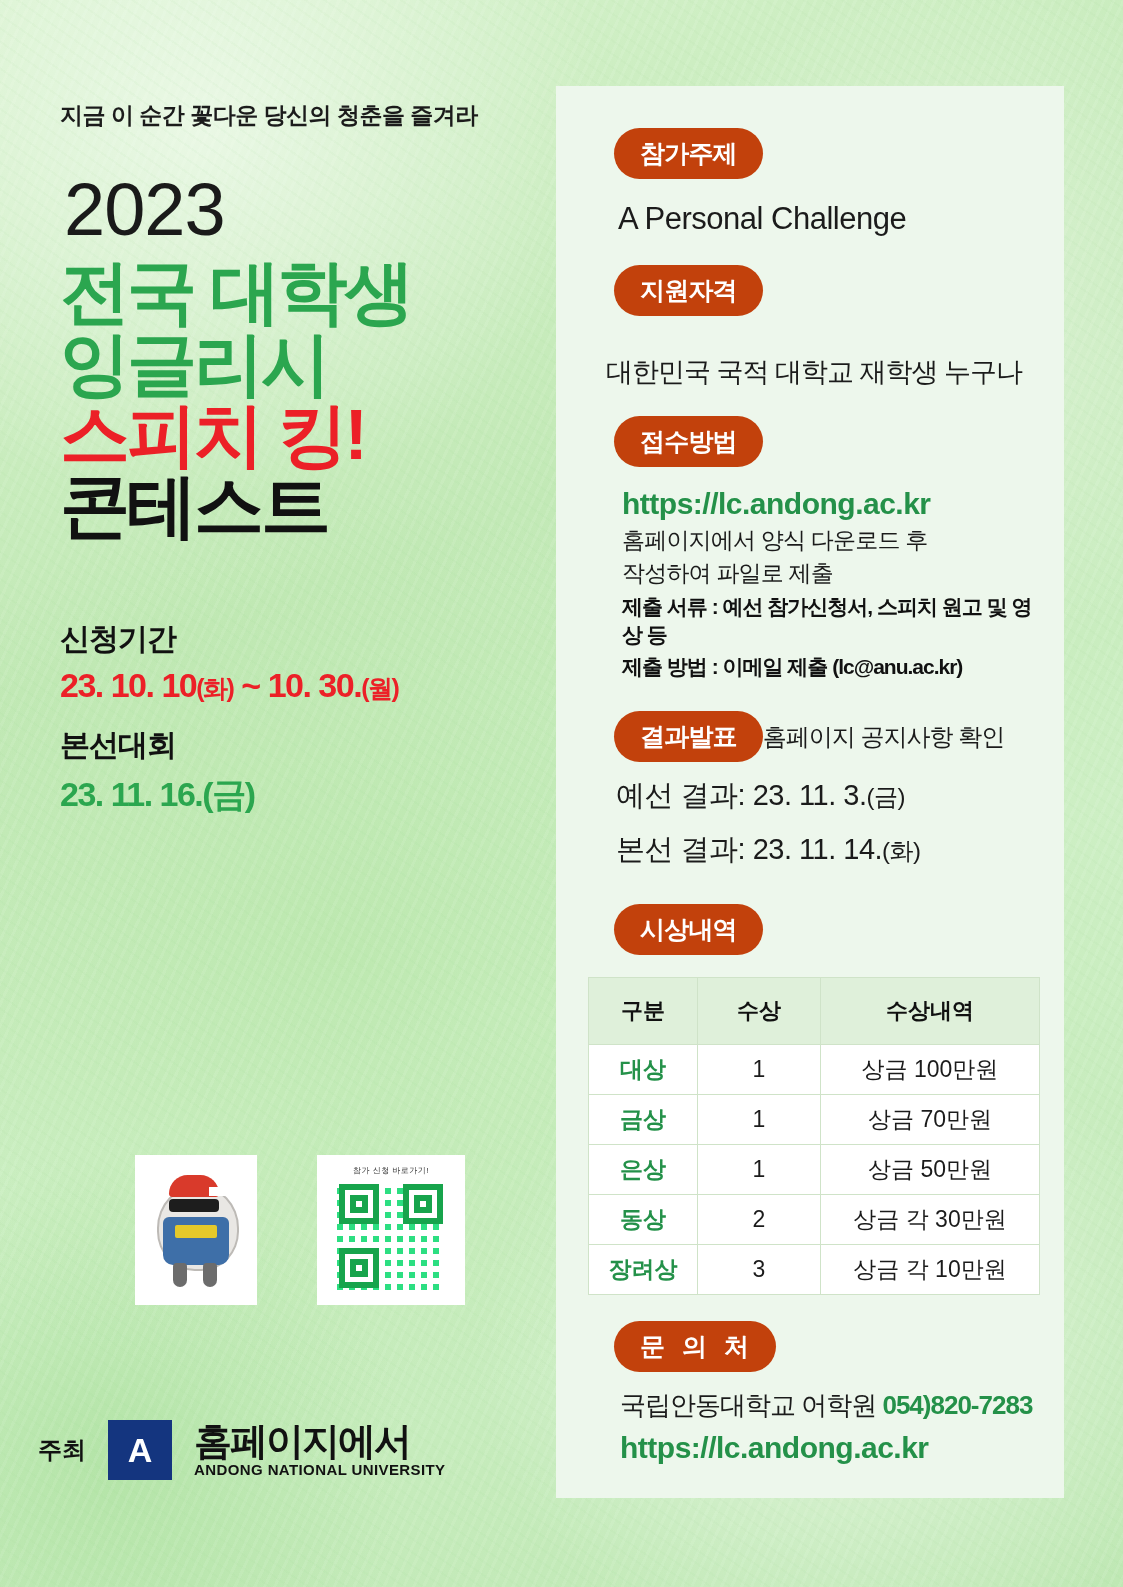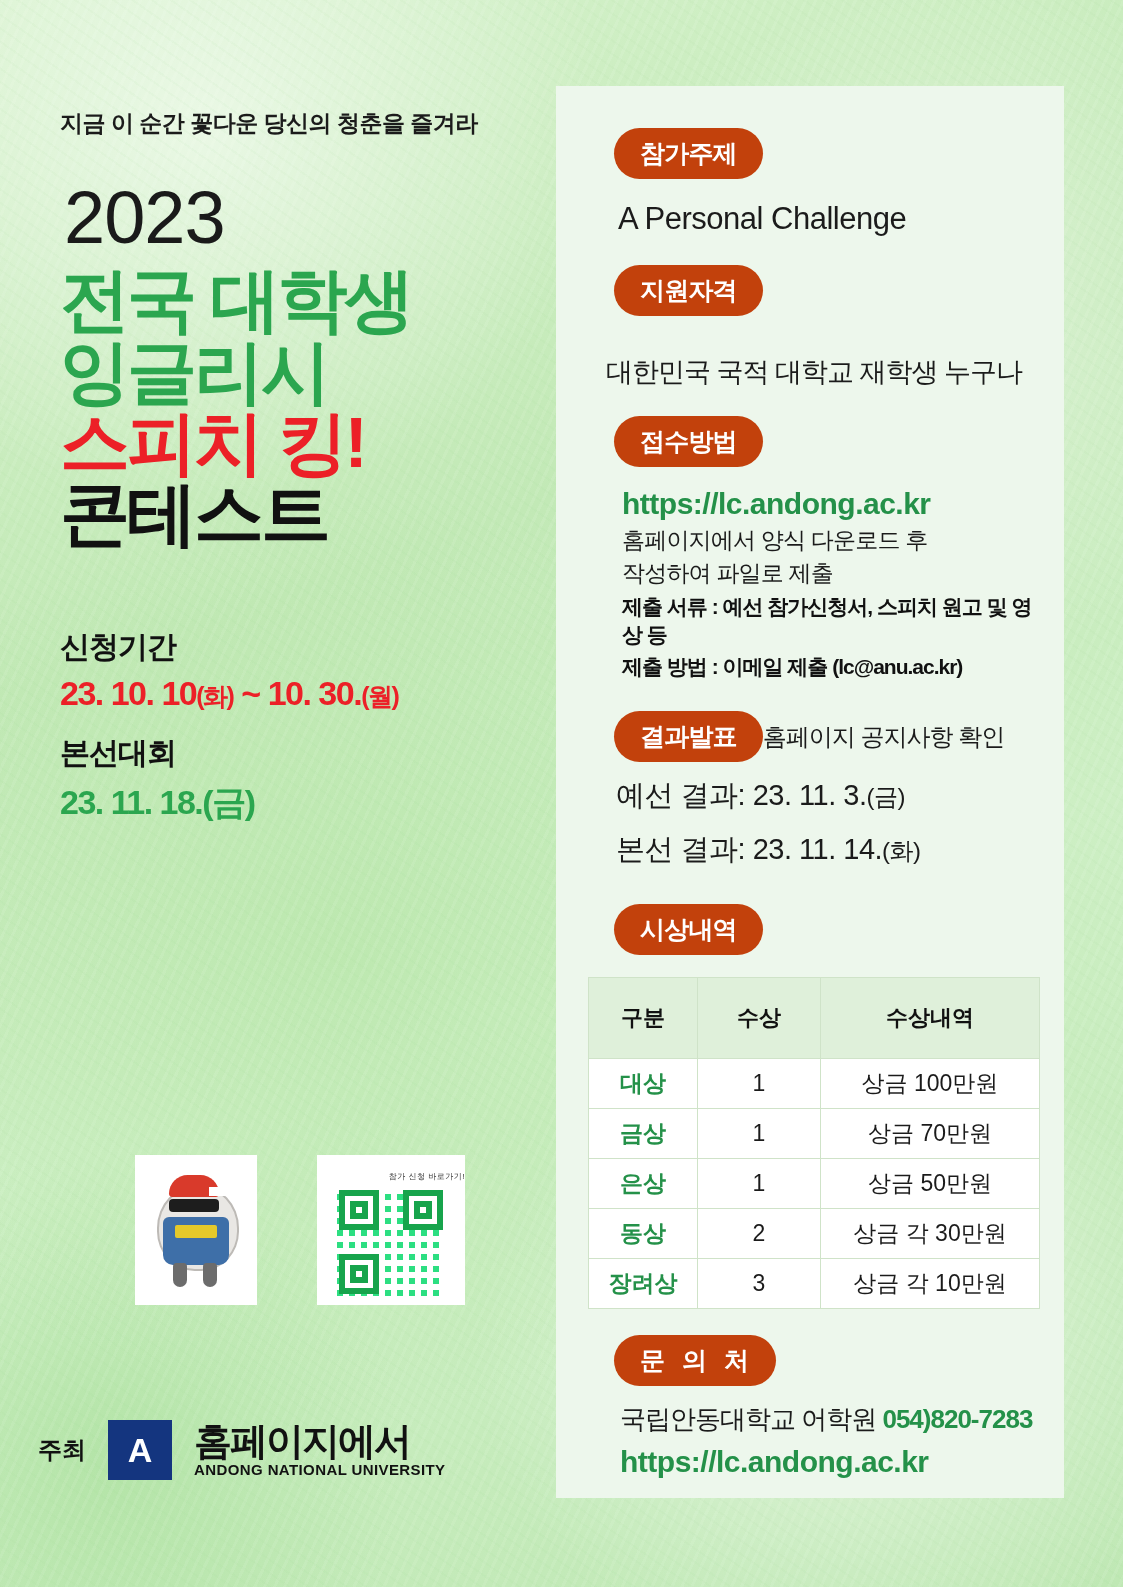--- a/index.html
+++ b/index.html
@@ -32,21 +32,21 @@
     background-image:
       repeating-linear-gradient(115deg, rgba(255,255,255,.22) 0 3px, rgba(255,255,255,0) 3px 9px),
       repeating-linear-gradient(35deg, rgba(150,210,140,.16) 0 2px, rgba(150,210,140,0) 2px 11px);
     pointer-events: none;
   }
 
   
   .left {
     position: absolute;
     left: 60px;
-    top: 108px;
+    top: 100px;
     width: 500px;
   }
   .tagline {
     font-size: 23px;
     font-weight: bold;
     color: #1b1b1b;
     letter-spacing: -0.5px;
     margin-bottom: 44px;
     white-space: nowrap;
   }
@@ -171,24 +171,24 @@
   .m-legs::after { right: 0; }
 
   .qr-card {
     width: 148px;
     height: 150px;
     background: #ffffff;
     padding: 0;
     position: relative;
   }
   .qr-cap {
-    text-align: right;
+    text-align: center;
     font-size: 8px;
     color: #333;
-    padding-top: 16px;
+    padding-top: 10px;
     letter-spacing: 0.5px;
   }
   .qr-box {
     width: 108px;
     height: 108px;
     margin: 6px auto 0;
     background:
       repeating-linear-gradient(0deg, #17a44c 0 6px, #ffffff 6px 12px),
       repeating-linear-gradient(90deg, #17a44c 0 6px, #ffffff 6px 12px);
     background-blend-mode: screen;
@@ -333,21 +333,21 @@
     width: 452px;
     border-collapse: collapse;
     margin: 22px 0 0 32px;
     background: #fff;
   }
   table.prizes th {
     background: #dff0da;
     font-size: 22px;
     font-weight: 700;
     color: #111;
-    padding: 25px 0;
+    padding: 18px 0;
     border: 1px solid #cfe3c8;
   }
   table.prizes td {
     font-size: 23px;
     color: #1b1b1b;
     padding: 9px 7px;
     text-align: center;
     border: 1px solid #cfe3c8;
     background: #ffffff;
   }
@@ -392,21 +392,21 @@
       <div class="t-line t-red">스피치 킹!</div>
       <div class="t-line t-dark">콘테스트</div>
     </div>
 
     <div class="dates">
       <div class="d-label">신청기간</div>
       <div class="d-value d-red">
         <span>23. 10. 10</span><span class="sm">(화)</span><span> ~ 10. 30.</span><span class="sm">(월)</span>
       </div>
       <div class="d-label">본선대회</div>
-      <div class="d-value d-green">23. 11. 18.(금)</div>
+      <div class="d-value d-green">23. 11. 16.(금)</div>
     </div>
   </div>
 
   <div class="media-row">
     <div class="mascot">
       <div class="m-body"></div>
       <div class="m-cap"></div>
       <div class="m-glass"></div>
       <div class="m-vest"></div>
       <div class="m-legs"></div>

